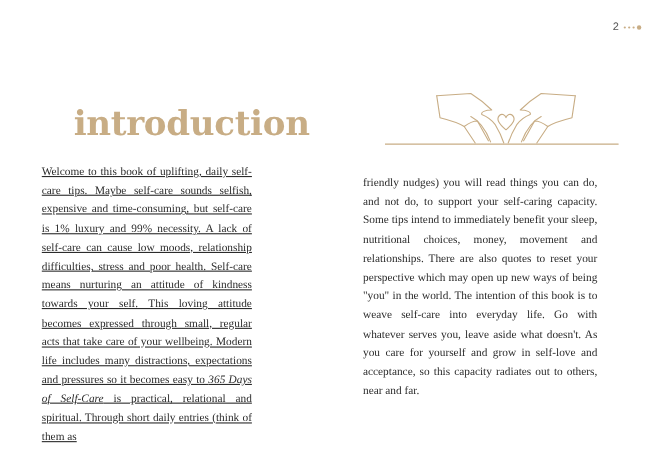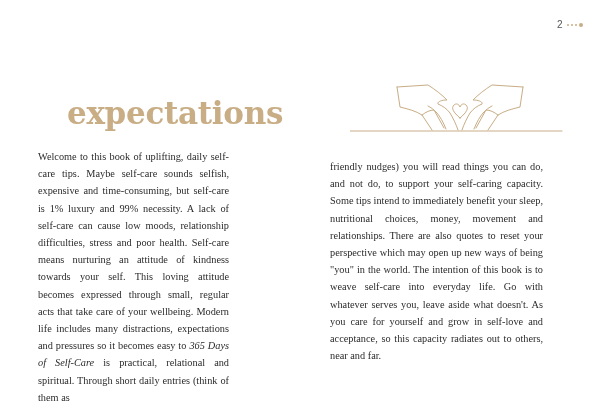--- a/index.html
+++ b/index.html
@@ -3,39 +3,39 @@
   <meta charset="utf-8">
   <style>
     html, body { margin:0; padding:0; }
     body { width:600px; height:411px; background:#ffffff; position:relative; overflow:hidden; font-family:"DejaVu Serif", serif; color:#2a2a2a; }
     .page-num { position:absolute; top:19px; left:557px; font-family:"Liberation Sans", sans-serif; font-size:10px; color:#555; display:flex; align-items:center; gap:4px; }
     .dots { display:flex; gap:2px; align-items:center; }
     .dot { width:2px; height:2px; border-radius:50%; background:#c8ad85; }
     .dot.big { width:4px; height:4px; }
     .title { position:absolute; top:95px; left:67px; font-family:"DejaVu Serif", serif; font-weight:bold; font-size:31px; color:#c8ad85; letter-spacing:-0.3px; }
     .col { position:absolute; font-family:"Liberation Serif", serif; font-size:10.3px; line-height:17.2px; text-align:justify; color:#2b2b2b; }
-    .col-left { left:38px; top:148px; width:191px; }
+    .col-left { left:38px; top:148px; width:191px;text-decoration:underline; }
     .col-right { left:330px; top:158px; width:213px; }
     .illus { position:absolute; left:350px; top:82px; width:220px; height:52px; }
     em { font-style:italic; }
   </style>
 </head>
 <body>
 
 <div class="page-num">
   <span>2</span>
   <span class="dots">
     <span class="dot"></span>
       <span class="dot"></span>
       <span class="dot"></span>
       <span class="dot big"></span>
   </span>
 </div>
 
-<div class="title">expectations</div>
+<div class="title">introduction</div>
 
 <svg class="illus" viewBox="0 0 220 52" fill="none" stroke="#c8ad85" stroke-width="1" stroke-linecap="round" stroke-linejoin="round">
   <line x1="0" y1="49" x2="212" y2="49"></line>
 
   <path d="M47 5 L78 3 C86 8 92 13 97 18 C91 18 87 20 88 22 C93 24 97 27 100 31 C103 36 106 42 108 48"></path>
   <path d="M47 5 L50 25 C58 27 66 29 72 33 L82 48"></path>
   <path d="M72 33 C76 30 80 28 84 28 L94 46"></path>
   <path d="M78 24 C84 27 90 32 96 47"></path>
 
   <path d="M173 5 L142 3 C134 8 128 13 123 18 C129 18 133 20 132 22 C127 24 123 27 120 31 C117 36 114 42 112 48"></path>

